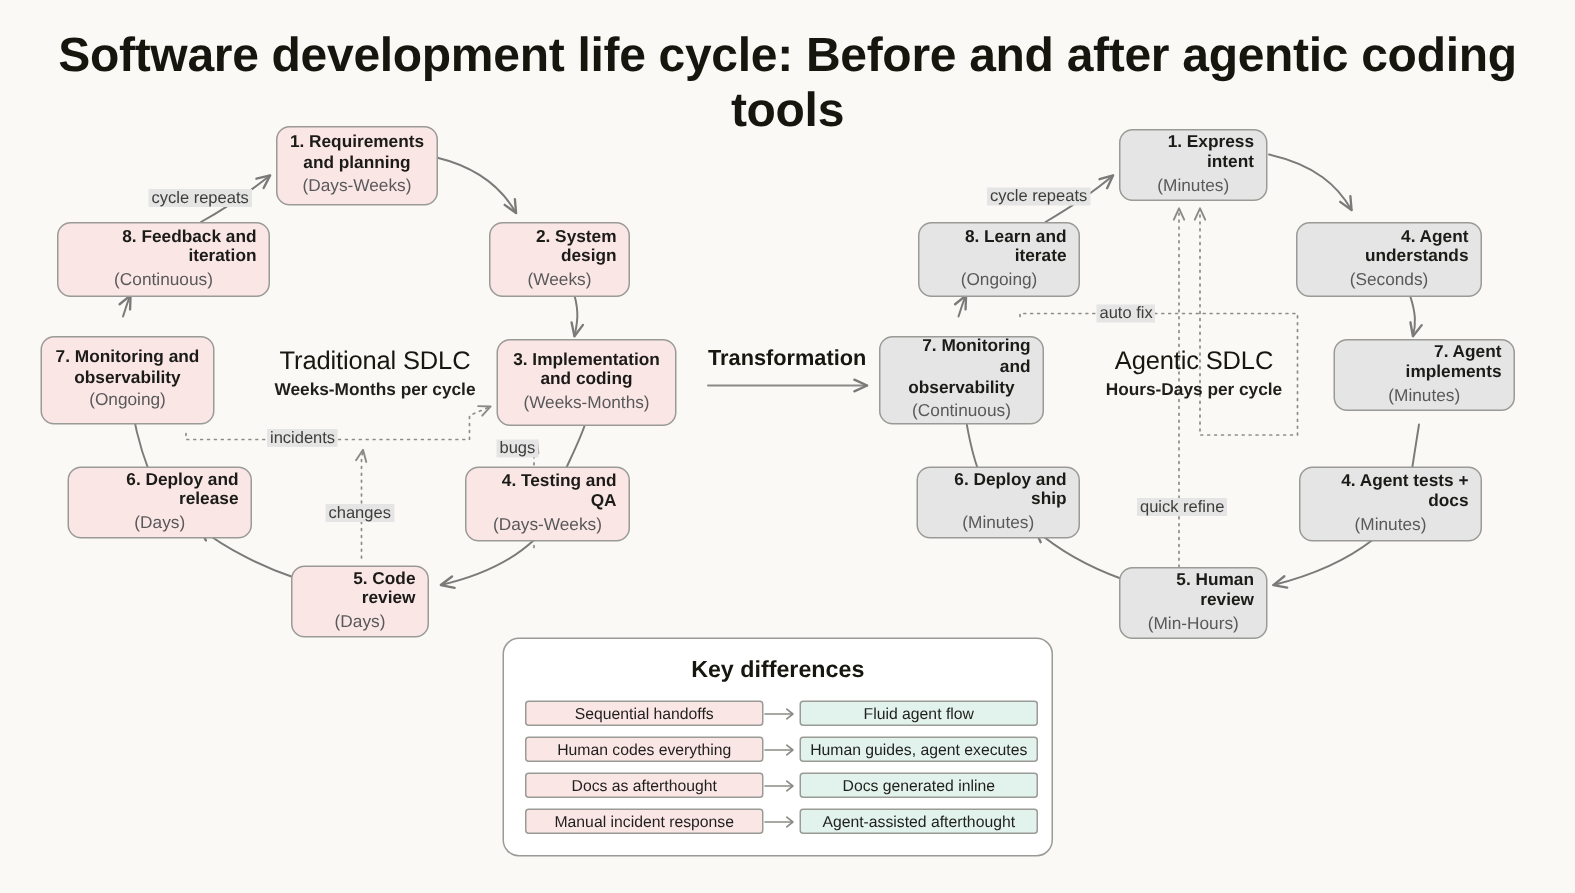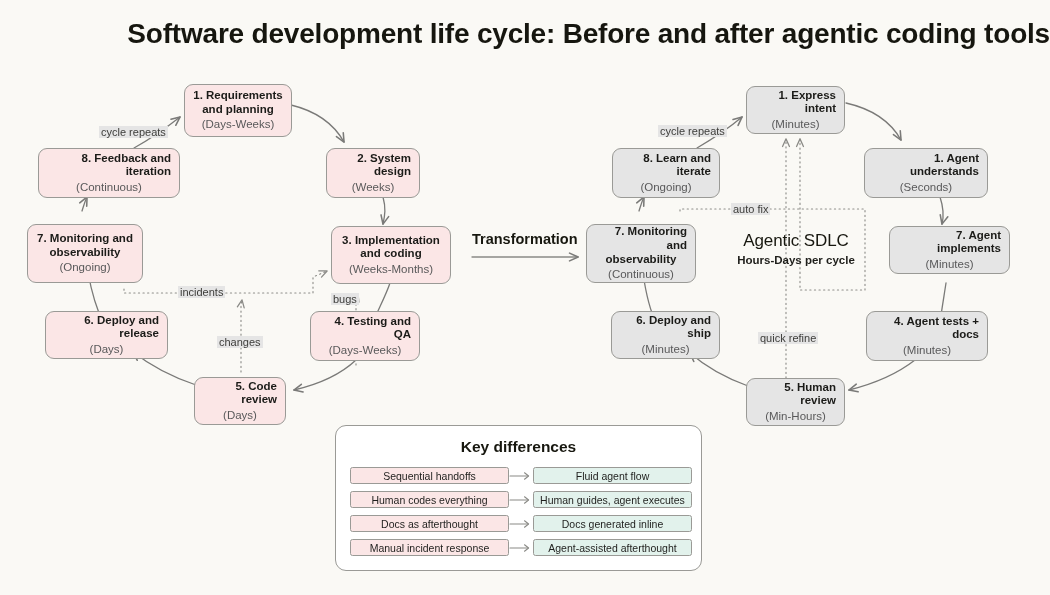--- a/index.html
+++ b/index.html
@@ -9,22 +9,22 @@
     font-family:"Liberation Sans", sans-serif;
     color:#1f1f1d;
     overflow:hidden;
     position:relative;
   }
   #stage{position:relative;width:1050px;height:595px;}
 
   
   .title{
     position:absolute;left:0;top:18px;width:1050px;
-    text-align:right;
-    font-size:28px;font-weight:700;letter-spacing:-0.2px;
+    text-align:center;
+    font-size:32px;font-weight:700;letter-spacing:-0.2px;
     color:#16160f;
   }
 
   
   #wires{position:absolute;left:0;top:0;width:1050px;height:595px;}
 
   
   .node{
     position:absolute;
     box-sizing:border-box;
@@ -176,21 +176,21 @@
     <div class="ttl">8. Feedback and iteration</div>
     <div class="sub">(Continuous)</div>
   </div>
 
   <div class="node green" style="left:746px;top:86px;width:99px;height:48px;">
     <div class="ttl">1. Express intent</div>
     <div class="sub">(Minutes)</div>
   </div>
 
   <div class="node green" style="left:864px;top:148px;width:124px;height:50px;">
-    <div class="ttl">1. Agent understands</div>
+    <div class="ttl">4. Agent understands</div>
     <div class="sub">(Seconds)</div>
   </div>
 
   <div class="node green" style="left:889px;top:226px;width:121px;height:48px;">
     <div class="ttl">7. Agent implements</div>
     <div class="sub">(Minutes)</div>
   </div>
 
   <div class="node green" style="left:866px;top:311px;width:122px;height:50px;">
     <div class="ttl">4. Agent tests + docs</div>
@@ -211,20 +211,24 @@
     <div class="ttl">7. Monitoring and</div>
     <div class="ttl">observability</div>
     <div class="sub">(Continuous)</div>
   </div>
 
   <div class="node green" style="left:612px;top:148px;width:108px;height:50px;">
     <div class="ttl">8. Learn and iterate</div>
     <div class="sub">(Ongoing)</div>
   </div>
 
+  <div class="cap" style="left:160px;top:231px;width:180px;">
+    <div class="ch">Traditional SDLC</div>
+    <div class="cs">Weeks-Months per cycle</div>
+  </div>
 
   <div class="cap" style="left:706px;top:231px;width:180px;">
     <div class="ch">Agentic SDLC</div>
     <div class="cs">Hours-Days per cycle</div>
   </div>
 
   <div class="tlabel" style="left:472px;top:231px;">Transformation</div>
 
   <div class="elabel" style="left:99px;top:126px;">cycle repeats</div>
   <div class="elabel" style="left:178px;top:286px;">incidents</div>

